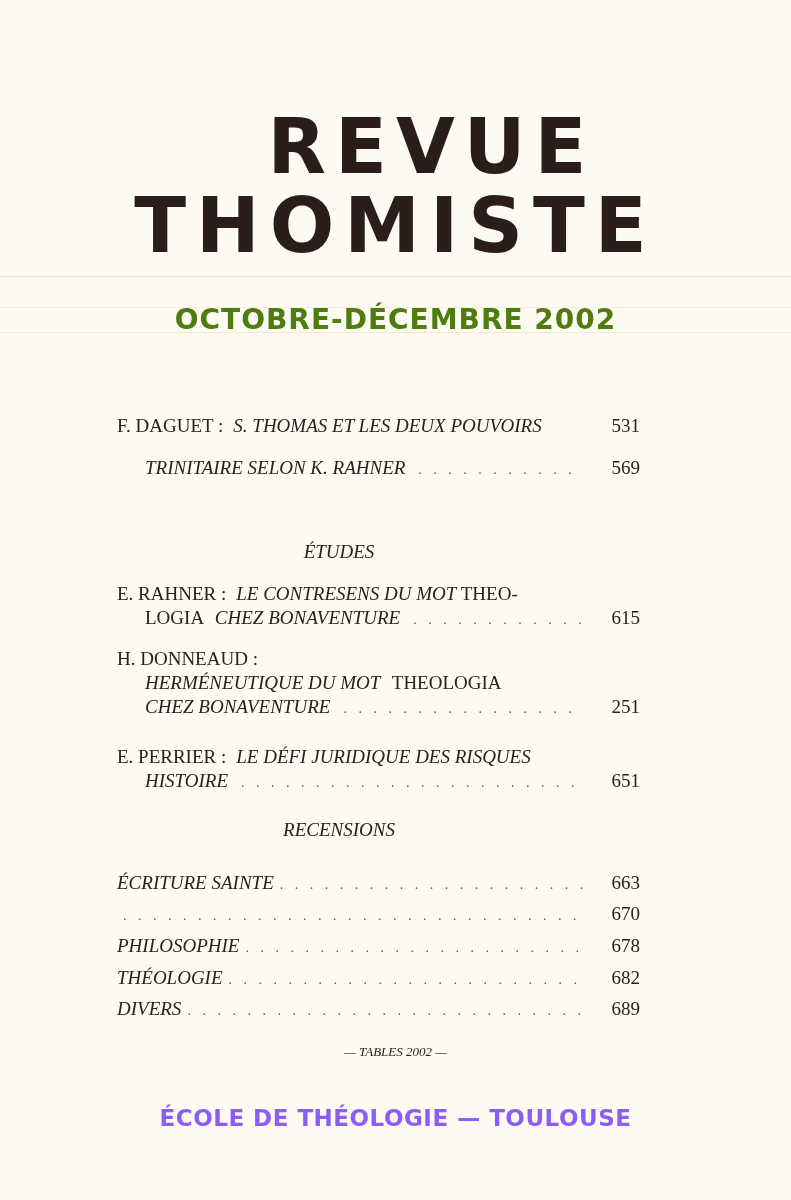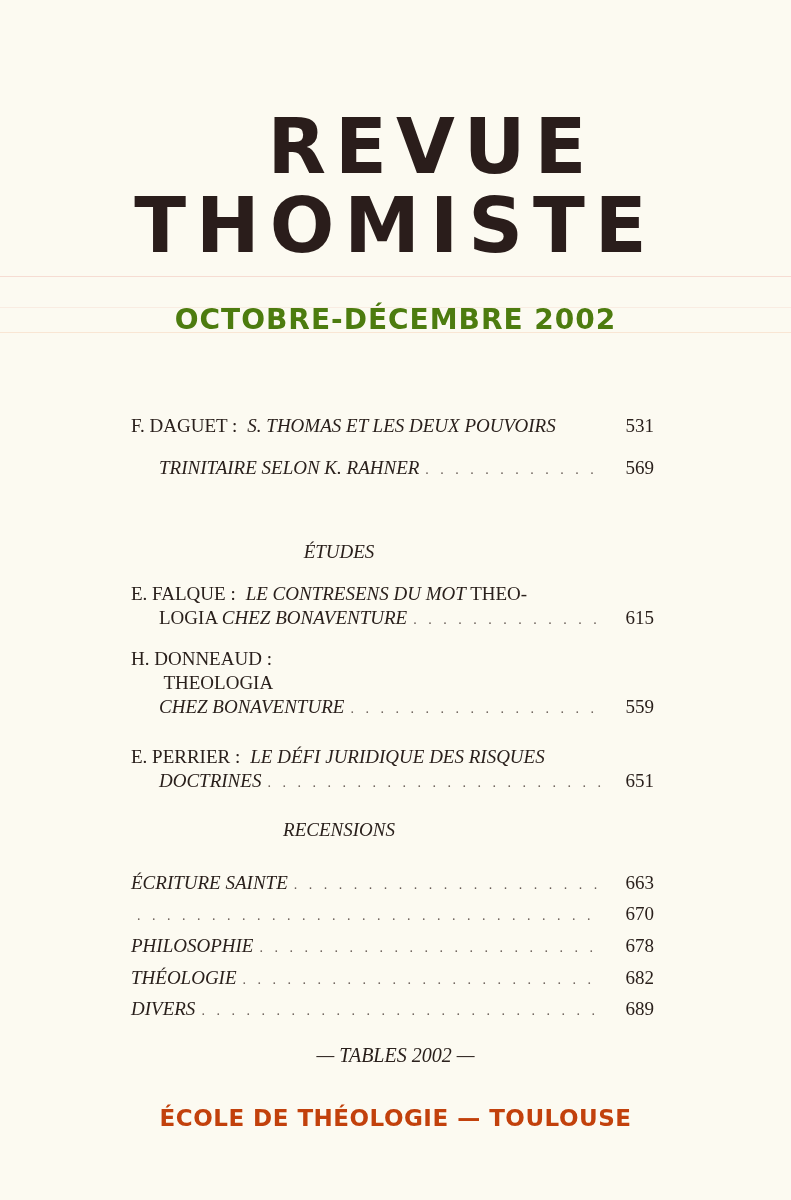--- a/index.html
+++ b/index.html
@@ -22,41 +22,41 @@
     }
     .t1 { top: 109px; padding-left: 36px; }
     .t2 { top: 188px; letter-spacing: 10px; }
     .subtitle {
       position: absolute; top: 303px; left: 0; width: 791px; text-align: center;
       font-family: "DejaVu Sans", sans-serif; font-weight: bold;
       font-size: 28px; letter-spacing: 1px; color: #4d7c0f;
     }
 
     .toc { position: absolute; left: 117px; width: 523px; font-family: "Liberation Serif", serif; font-size: 19px; color: #2a201c; }
-    .entry { position: absolute; left: 14px; width: 523px; }
+    .entry { position: absolute; left: 0; width: 523px; }
     .line { display: flex; align-items: baseline; height: 24px; white-space: nowrap; }
-    .line.indent { padding-left: 28px; }
+    .line.indent { padding-left: 28px; gap: 7px; }
     .it { font-style: italic; }
     .author { margin-right: 10px; }
     .dots { flex: 1; overflow: hidden; margin: 0 16px 0 6px; color: #6a5e58; letter-spacing: 4px; font-size: 14px; }
     .dots::before { content: ". . . . . . . . . . . . . . . . . . . . . . . . . . . . . . . . . . . . . . . . . . . . . . . . . . . . . ."; }
     .spacer { flex: 1; }
     .page { width: 36px; text-align: right; }
 
     .section-head {
       position: absolute; left: 0; width: 678px; text-align: center;
       font-family: "Liberation Serif", serif; font-style: italic; font-size: 19px; color: #2a201c;
     }
     .tables {
       position: absolute; top: 1044px; left: 0; width: 791px; text-align: center;
-      font-family: "Liberation Serif", serif; font-style: italic; font-size: 20px; color: #2a201c;
+      font-family: "Liberation Serif", serif; font-style: italic; font-size: 13px; color: #2a201c;
     }
     .footer {
       position: absolute; top: 1105px; left: 0; width: 791px; text-align: center;
-      font-family: "DejaVu Sans", sans-serif; font-weight: bold; font-size: 23px; color: #c2410c;
+      font-family: "DejaVu Sans", sans-serif; font-weight: bold; font-size: 23px; color: #8b5cf6;
       letter-spacing: 0.5px;
     }
   </style>
 </head>
 <body>
 
 <div class="faint-line fl1"></div>
 <div class="faint-line fl2"></div>
 <div class="faint-line fl3"></div>
 
@@ -78,53 +78,54 @@
   <div class="entry" style="top:457px;">
     <div class="line indent">
       <span class="it">TRINITAIRE SELON K. RAHNER</span>
       <span class="dots"></span>
       <span class="page">569</span>
     </div>
   </div>
 
   <div class="entry" style="top:583px;">
     <div class="line">
-      <span class="author">E. FALQUE :</span>
+      <span class="author">E. RAHNER :</span>
       <span class="it">LE CONTRESENS DU MOT</span>
       <span style="white-space:pre"> THEO-</span>
     </div>
     <div class="line indent">
       <span style="white-space:pre">LOGIA </span>
       <span class="it">CHEZ BONAVENTURE</span>
       <span class="dots"></span>
       <span class="page">615</span>
     </div>
   </div>
 
   <div class="entry" style="top:648px;">
     <div class="line">
       <span class="author">H. DONNEAUD :</span>
     </div>
     <div class="line indent">
+      <span class="it">HERMÉNEUTIQUE DU MOT</span>
       <span style="white-space:pre"> THEOLOGIA</span>
     </div>
     <div class="line indent">
       <span class="it">CHEZ BONAVENTURE</span>
       <span class="dots"></span>
-      <span class="page">559</span>
+      <span class="page">251</span>
     </div>
   </div>
 
   <div class="entry" style="top:734px;margin-top:12px;">
     <div class="line">
       <span class="author">E. PERRIER :</span>
       <span class="it">LE DÉFI JURIDIQUE DES RISQUES</span>
     </div>
     <div class="line indent">
-      <span class="it">DOCTRINES</span>
+      <span class="it">HISTOIRE</span>
       <span class="dots"></span>
       <span class="page">651</span>
     </div>
   </div>
 
   <div class="entry" style="top:872px;">
     <div class="line">
       <span class="it">ÉCRITURE SAINTE</span>
       <span class="dots"></span>
       <span class="page">663</span>

